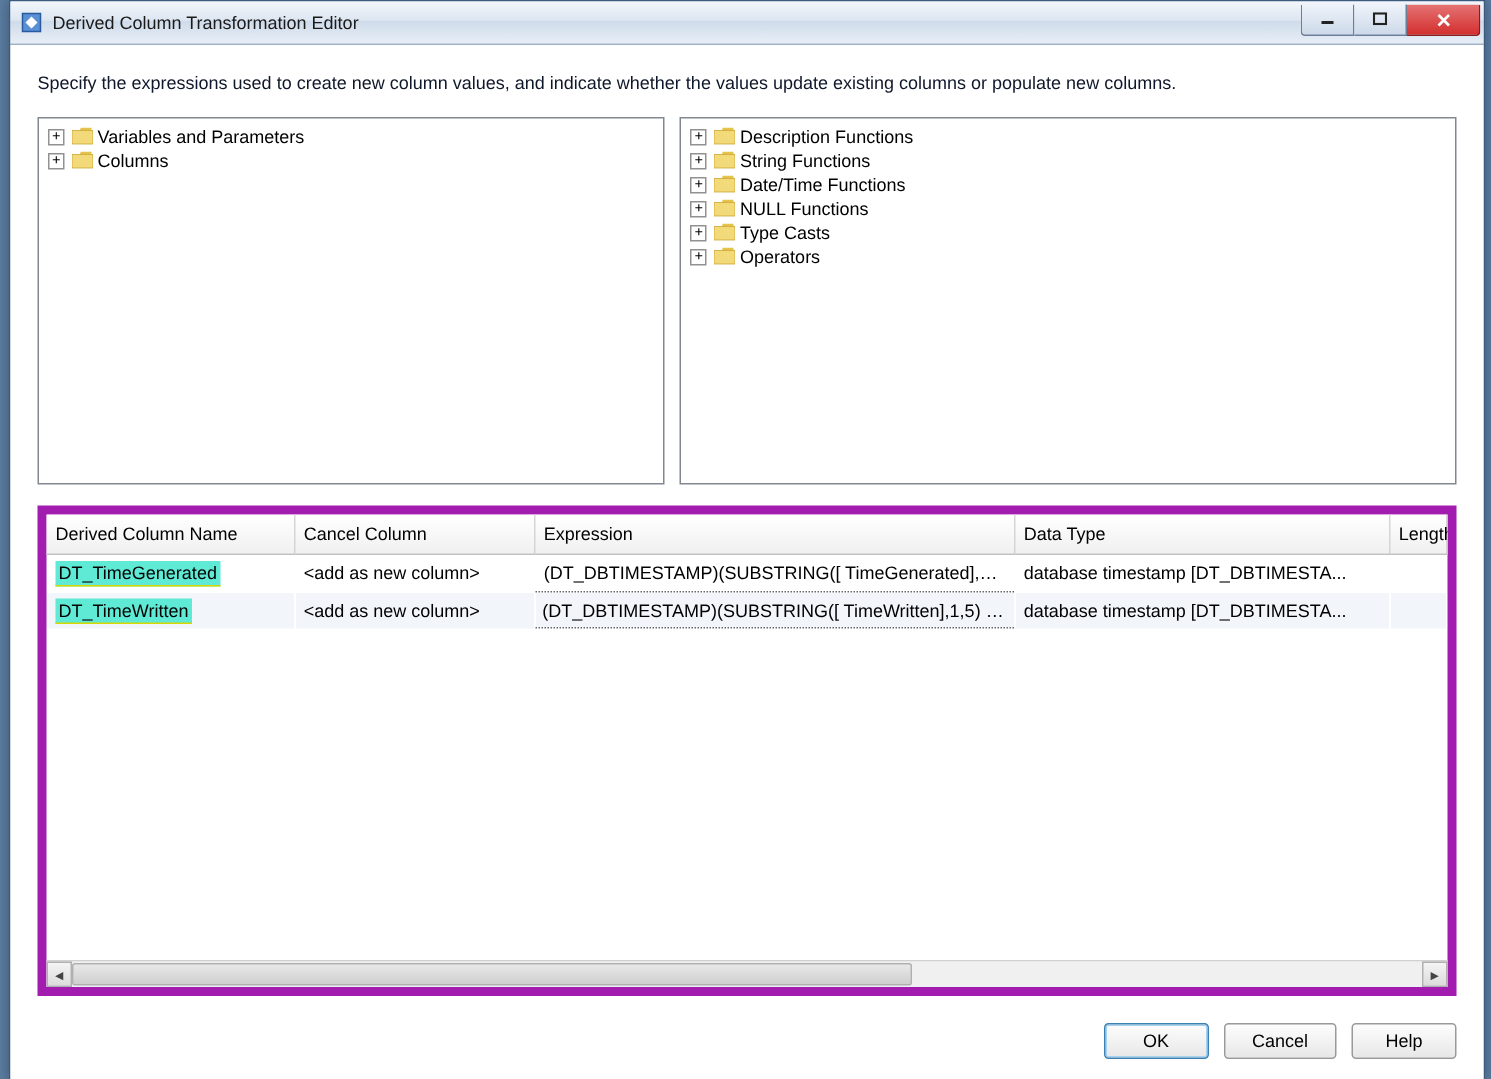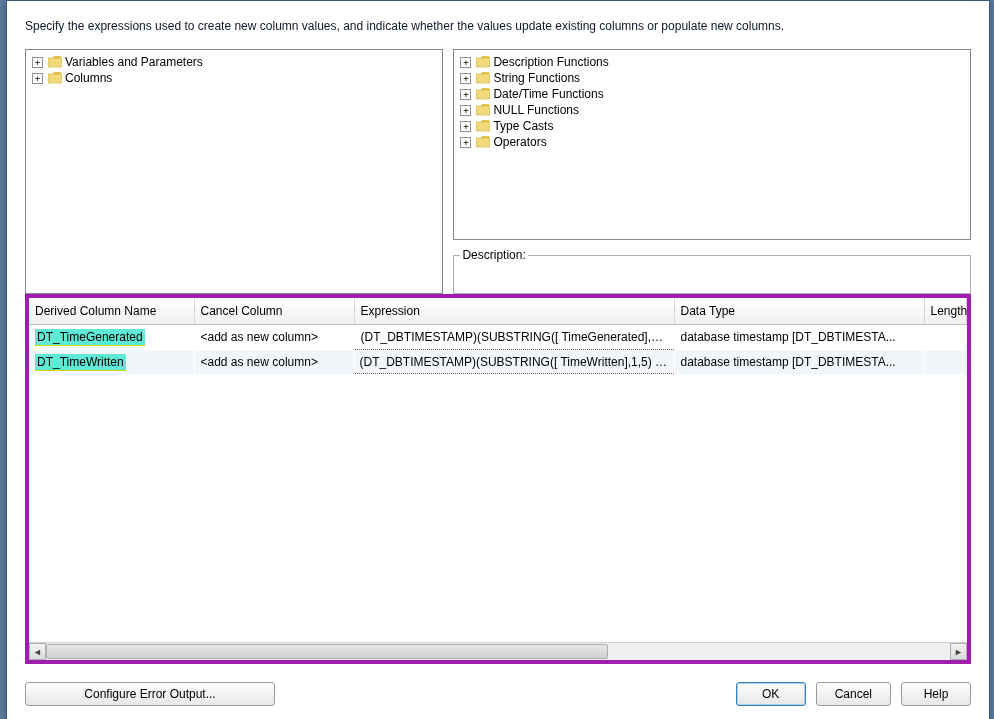--- a/index.html
+++ b/index.html
@@ -151,21 +151,22 @@
     color: #000;
     font-family: monospace;
     margin-right: 2px;
   }
   .folder-icon {
     width: 14px;
     height: 12px;
   }
 
   .grid-wrap {
-    border: 4px solid #a21caf;
+    margin-top: 14px;
+    border: 6px solid #a21caf;
     flex: 1;
     display: flex;
     flex-direction: column;
     overflow: hidden;
     background: #fff;
   }
   .grid {
     border-collapse: collapse;
     width: 100%;
     table-layout: fixed;
@@ -265,20 +266,46 @@
     margin-left: 45px;
   }
   .footer .spacer { flex: 1; }
   .footer .btn + .btn { margin-left: 10px; }
 </style>
 </head>
 <body>
 
 <div class="window">
 
+  <div class="titlebar">
+    <span class="app-icon">
+      <svg viewBox="0 0 16 16" width="16" height="16">
+        <rect x="2" y="2" width="12" height="12" fill="#5a8fd6" stroke="#2a5a9e"></rect>
+        <path d="M4 8 L8 4 L12 8 L8 12 Z" fill="#fff"></path>
+      </svg>
+    </span>
+    <span class="title">Derived Column Transformation Editor</span>
+    <div class="win-btns">
+      <div class="win-btn min">
+        <svg width="10" height="10">
+            <rect x="1" y="6" width="8" height="2" fill="#222"></rect>
+          </svg>
+      </div>
+      <div class="win-btn max">
+        <svg width="10" height="10">
+            <rect x="1" y="1" width="8" height="7" fill="none" stroke="#222" stroke-width="1.4"></rect>
+          </svg>
+      </div>
+      <div class="win-btn close">
+        <svg width="11" height="11">
+            <path d="M2 2 L9 9 M9 2 L2 9" stroke="#fff" stroke-width="1.8"></path>
+          </svg>
+      </div>
+    </div>
+  </div>
 
   <div class="body">
 
     <div class="instructions">Specify the expressions used to create new column values, and indicate whether the values update existing columns or populate new columns.</div>
 
     <div class="panes-row">
 
       <div class="tree-pane">
         <div class="tree-row">
           <span class="expander">+</span>
@@ -359,25 +386,20 @@
             <span class="folder-icon">
               <svg viewBox="0 0 14 12" width="14" height="12">
                   <path d="M0 2 L5 2 L6 0 L13 0 L13 2 Z" fill="#e6c24d"></path>
                   <rect x="0" y="2" width="14" height="9" fill="#f2d97a" stroke="#c9a227" stroke-width="0.5"></rect>
                 </svg>
             </span>
             <span>Operators</span>
           </div>
         </div>
 
-        <div class="desc-box">
-          <fieldset>
-            <legend>Description:</legend>
-          </fieldset>
-        </div>
       </div>
     </div>
 
     <div class="grid-wrap">
       <table class="grid">
         <colgroup>
           <col style="width:165px">
           <col style="width:160px">
           <col style="width:320px">
           <col style="width:250px">
@@ -413,21 +435,20 @@
       <div class="hscroll">
         <div class="arrow left">◄</div>
         <div class="track">
           <div class="thumb"></div>
         </div>
         <div class="arrow right">►</div>
       </div>
     </div>
 
     <div class="footer">
-      <button class="btn wide">Configure Error Output...</button>
       <div class="spacer"></div>
       <button class="btn default">OK</button>
       <button class="btn">Cancel</button>
       <button class="btn">Help</button>
     </div>
 
   </div>
 </div>
 
 </body></html>

